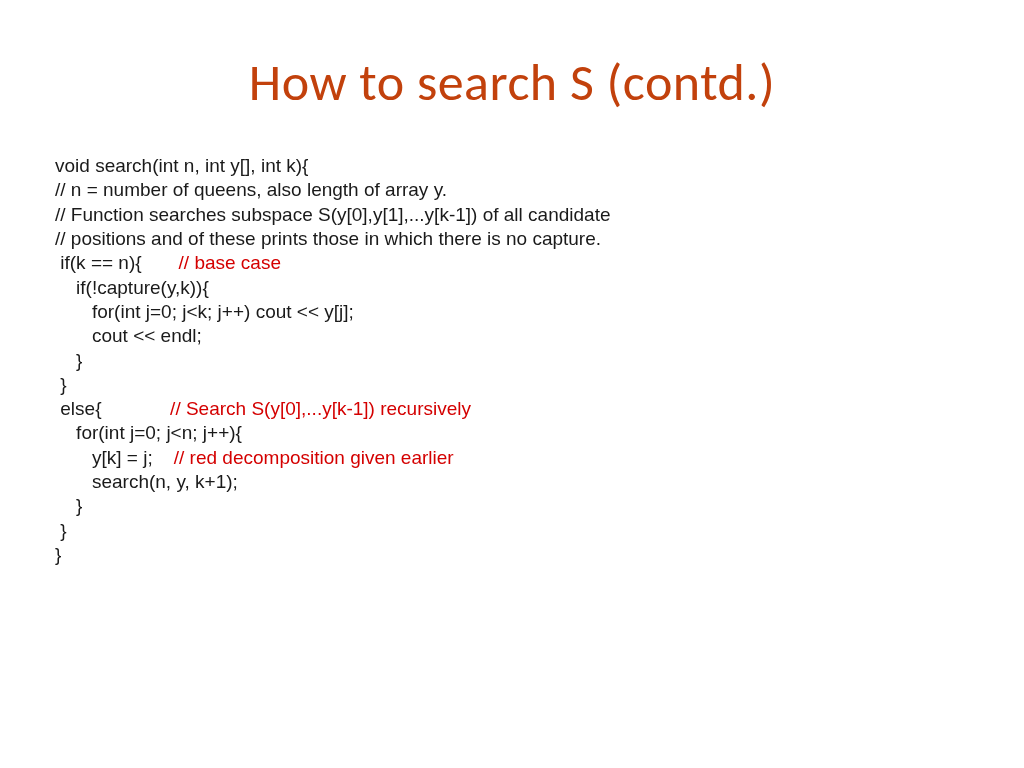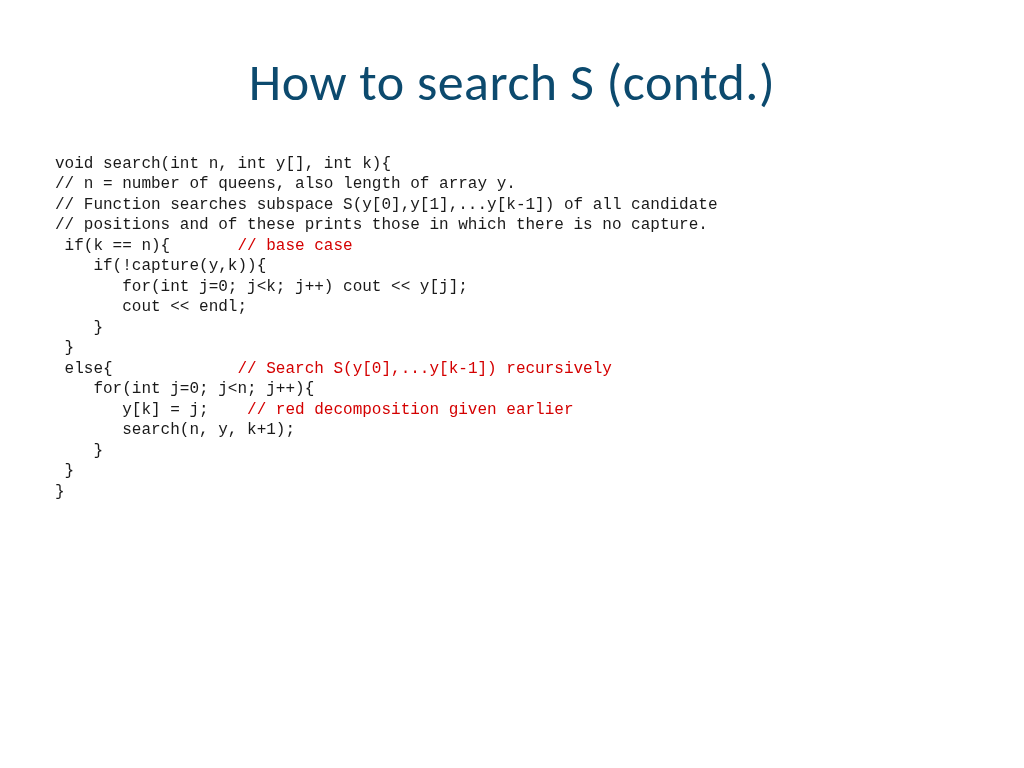--- a/index.html
+++ b/index.html
@@ -11,30 +11,30 @@
     font-family: Calibri, Arial, sans-serif;
     overflow: hidden;
   }
   .slide {
     width: 1024px;
     height: 768px;
     box-sizing: border-box;
     padding: 50px 55px 40px 55px;
   }
   .title {
-    color: #0c4a6e;
+    color: #c2410c;
     font-size: 52px;
     text-align: center;
     font-weight: 400;
     margin: 0 0 40px 0;
     letter-spacing: 0.5px;
   }
   .code {
-    font-family: Liberation Mono, monospace;
-    font-size: 16px;
+    font-family: Liberation Sans, sans-serif;
+    font-size: 19px;
     line-height: 1.28;
     color: #1a1a1a;
     white-space: pre;
   }
   .code .c {
     color: #d40000;
   }
 </style>
 </head>
 <body>

